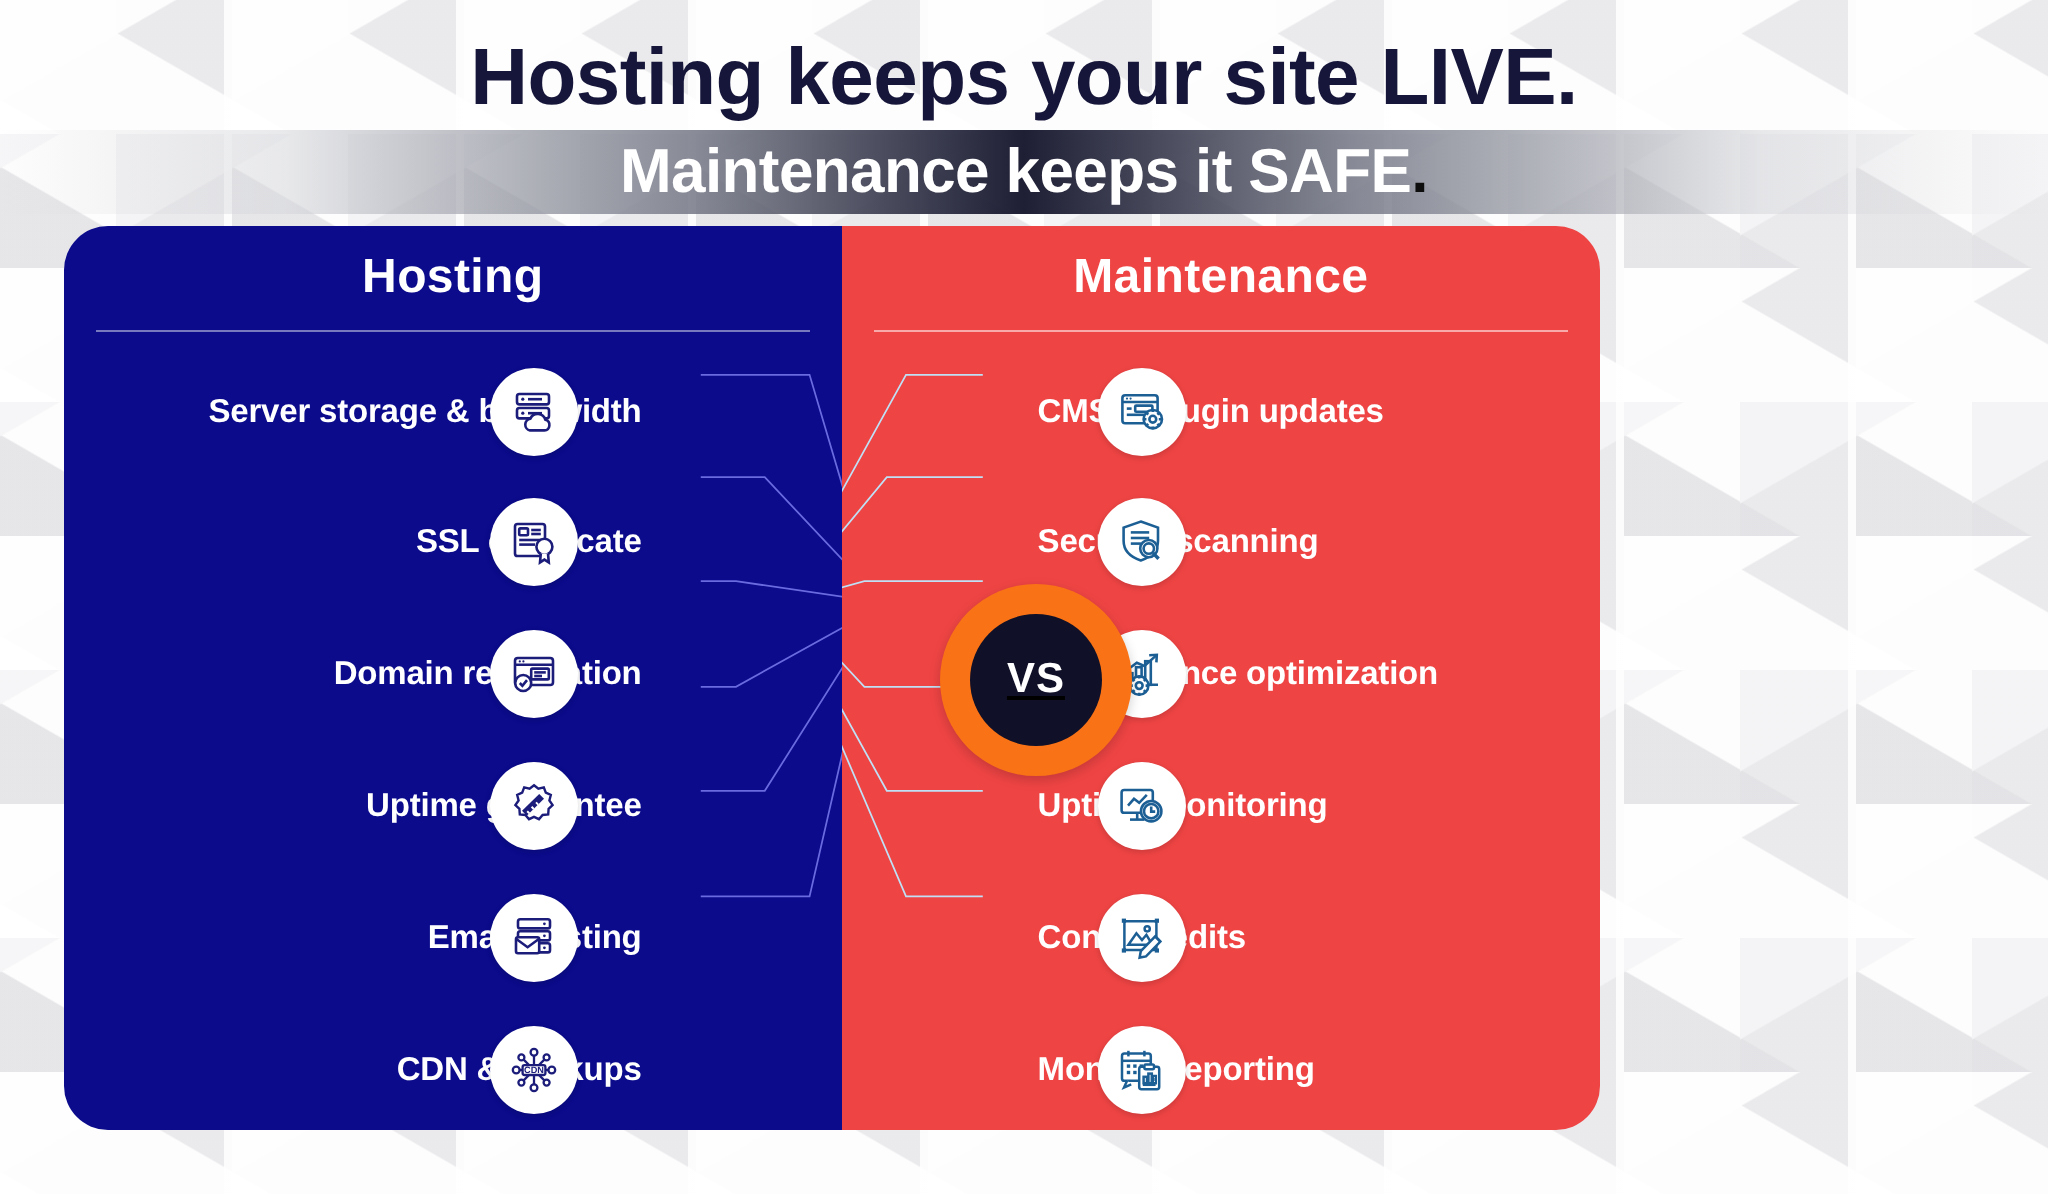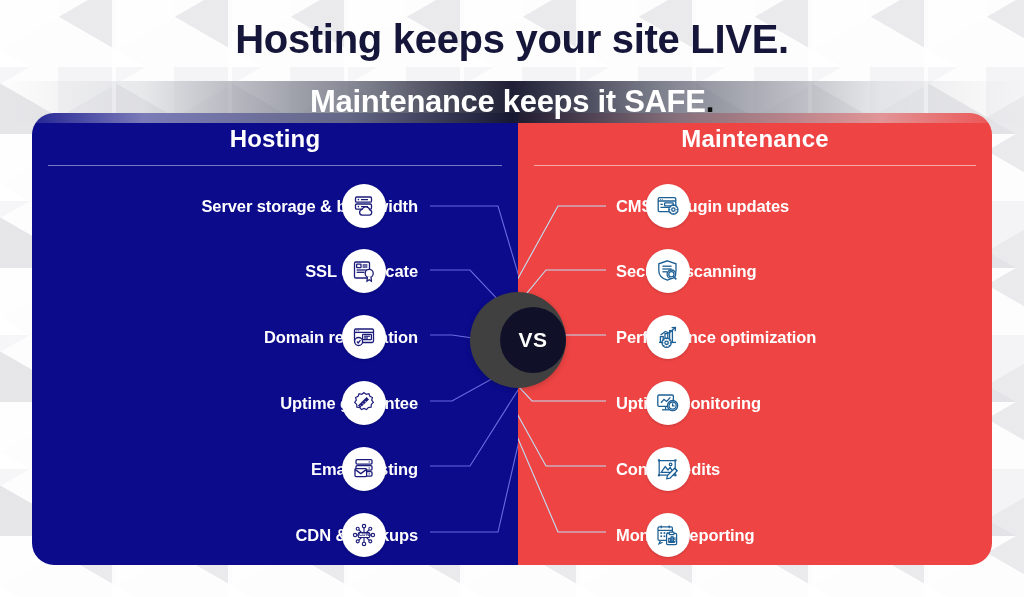--- a/index.html
+++ b/index.html
@@ -30,39 +30,39 @@
       rgba(0,0,0,0) 0px,rgba(0,0,0,0) 112px,
       rgba(255,255,255,.85) 112px,rgba(255,255,255,.85) 116px);}
 
   
   #headline{position:absolute;left:0;top:0;width:1024px;z-index:3;}
   .line1{
     text-align:center;font-size:40px;font-weight:bold;color:#16163a;
     letter-spacing:-.3px;padding-top:17px;line-height:1.1;
   }
   .band{
-    position:relative;margin-top:20px;height:42px;
+    position:relative;margin-top:4px;height:42px;
     background:linear-gradient(90deg,
       rgba(255,255,255,0) 0%,
       rgba(214,215,219,.55) 14%,
       rgba(116,119,133,.85) 34%,
       rgba(23,24,46,.97) 50%,
       rgba(116,119,133,.85) 66%,
       rgba(214,215,219,.55) 86%,
       rgba(255,255,255,0) 100%);
   }
   .line2{
     position:absolute;left:0;right:0;top:3px;text-align:center;
     font-size:31px;font-weight:bold;color:#ffffff;letter-spacing:-.3px;
   }
   .line2 .dot{color:#0d0d0d;}
 
   
   #card{
-    position:absolute;left:32px;top:113px;width:960px;height:452px;
+    position:absolute;left:32px;top:113px;width:768px;height:452px;
     border-radius:22px;overflow:hidden;z-index:2;display:flex;
   }
   .half{position:relative;height:100%;}
   .half.left{width:486px;background:#0b0b8c;}
   .half.right{width:474px;background:#ef4444;}
 
   .colhead{
     position:relative;height:52px;display:flex;align-items:center;
     justify-content:center;color:#fff;font-size:24px;font-weight:bold;
     letter-spacing:.2px;
@@ -96,23 +96,24 @@
   .left .iconcirc{right:44px;}
   .right .iconcirc{left:42px;}
   .iconcirc svg{display:block;}
 
   
   .conn{position:absolute;inset:0;pointer-events:none;}
 
   
   #vs{
     position:absolute;left:470px;top:292px;width:96px;height:96px;
-    border-radius:50%;background:#404040;z-index:5;
-    display:flex;align-items:center;justify-content:flex-end;
+    border-radius:50%;background:#f97316;z-index:5;
+    display:flex;align-items:center;justify-content:center;
     box-shadow:0 2px 6px rgba(0,0,0,.18);
+    text-decoration:underline;
   }
   #vsInner{
     width:66px;height:66px;border-radius:50%;background:#101028;
     display:flex;align-items:center;justify-content:center;
     color:#ffffff;font-size:21px;font-weight:bold;letter-spacing:.5px;
   }
 </style>
 </head>
 <body>
 

